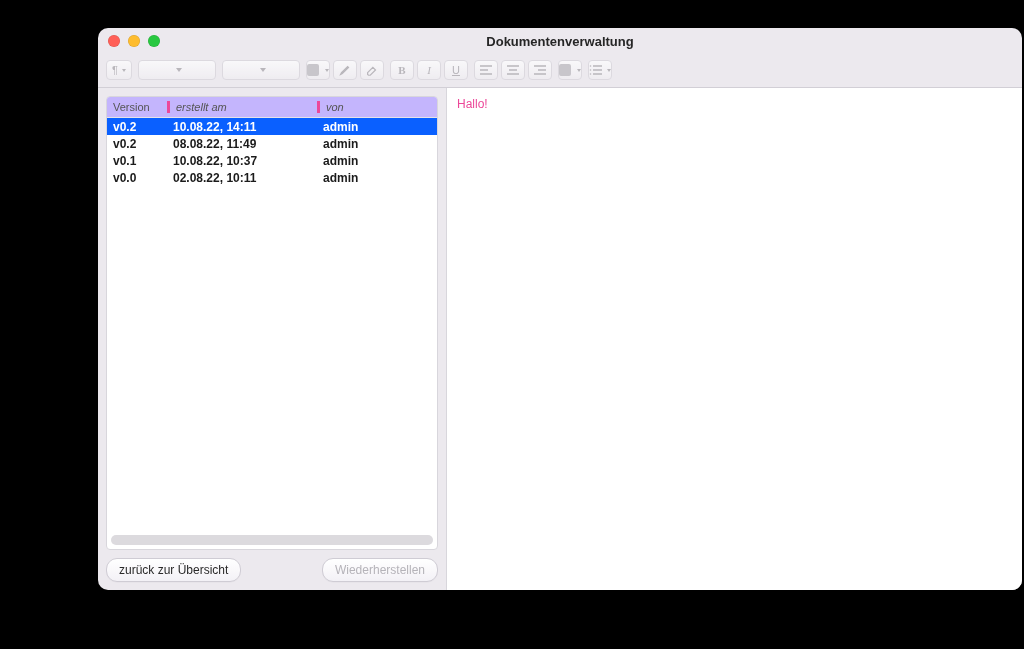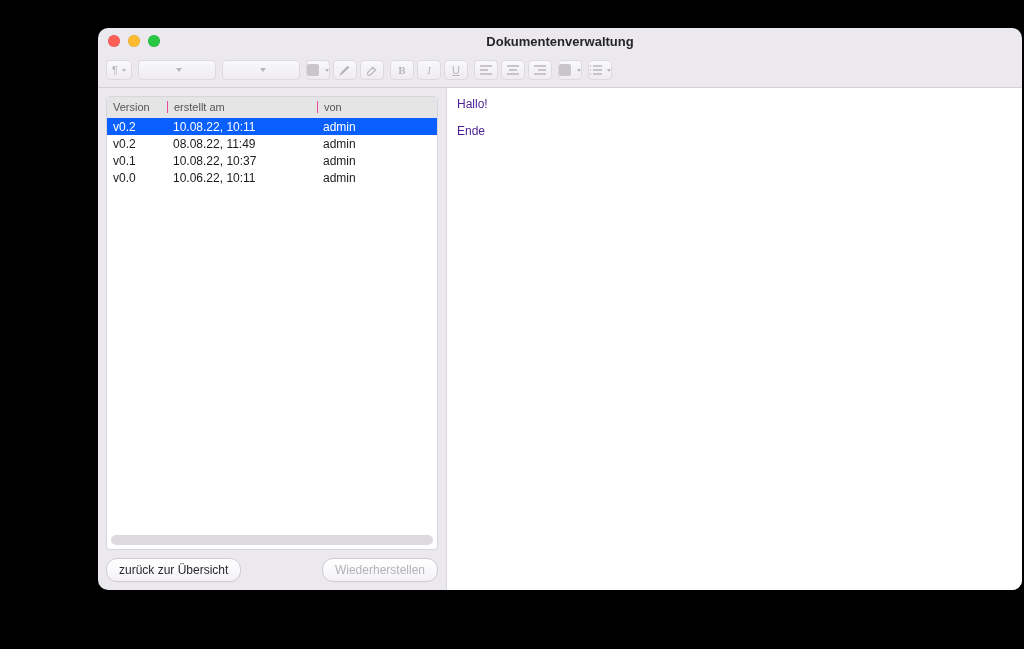--- a/index.html
+++ b/index.html
@@ -118,46 +118,47 @@
     border:1px solid #d8d6dc;
     border-radius:4px;
     overflow:hidden;
     display:flex;
     flex-direction:column;
   }
   .thead{
     display:flex;
     height:20px;
     align-items:center;
-    background:#e5e5e5;
+    background:#c4b5fd;
     border-bottom:1px solid #e5e3e9;
     font-size:11px;
     color:#555;
   }
   .th, .td {
     box-sizing:border-box;
     padding: 0 6px;
     overflow:hidden;
     text-overflow:ellipsis;
     white-space:nowrap;
   }
   .col-v{width:60px;}
   .col-d{width:150px;}
   .col-u{flex:1;}
-  .th + .th { border-left:1px solid #ec4899; }
+  .th + .th { border-left:3px solid #ec4899;font-style:italic; }
   .tbody{
     flex:1;
     overflow:auto;
   }
   .row{
     display:flex;
     height:17px;
     align-items:center;
     font-size:12px;
     color:#1b1b1b;
+    font-weight:bold;
   }
   .row.selected{
     background:#0a60ff;
     color:#fff;
   }
   .hscroll{
     height:10px;
     margin:0 4px 4px 4px;
     border-radius:5px;
     background:#dcdade;
@@ -188,21 +189,21 @@
     background:#fff;
     border-left:1px solid #d8d6dc;
     padding:8px 10px;
     box-sizing:border-box;
     overflow:auto;
   }
   .doc-line{
     font-size:12px;
     line-height:1.4;
     margin:0 0 10px 0;
-    color:#4c1d95;
+    color:#ec4899;
   }
 </style>
 </head>
 <body>
 
 <div class="window">
 
   <div class="titlebar">
     <div class="traffic">
       <div class="dot red"></div>
@@ -292,48 +293,47 @@
     <div class="left-pane">
       <div class="table-wrap">
         <div class="thead">
           <div class="th col-v">Version</div>
           <div class="th col-d">erstellt am</div>
           <div class="th col-u">von</div>
         </div>
         <div class="tbody" id="tbody">
             <div class="row selected">
               <div class="td col-v">v0.2</div>
-              <div class="td col-d">10.08.22, 10:11</div>
+              <div class="td col-d">10.08.22, 14:11</div>
               <div class="td col-u">admin</div>
             </div>
             <div class="row">
               <div class="td col-v">v0.2</div>
               <div class="td col-d">08.08.22, 11:49</div>
               <div class="td col-u">admin</div>
             </div>
             <div class="row">
               <div class="td col-v">v0.1</div>
               <div class="td col-d">10.08.22, 10:37</div>
               <div class="td col-u">admin</div>
             </div>
             <div class="row">
               <div class="td col-v">v0.0</div>
-              <div class="td col-d">10.06.22, 10:11</div>
+              <div class="td col-d">02.08.22, 10:11</div>
               <div class="td col-u">admin</div>
             </div>
           </div>
         <div class="hscroll"></div>
       </div>
       <div class="buttons">
         <div class="btn">zurück zur Übersicht</div>
         <div class="btn disabled">Wiederherstellen</div>
       </div>
     </div>
 
     <div class="right-pane">
       <div id="doc">
           <p class="doc-line">Hallo!</p>
-          <p class="doc-line">Ende</p>
         </div>
     </div>
 
   </div>
 </div>
 
 </body></html>

